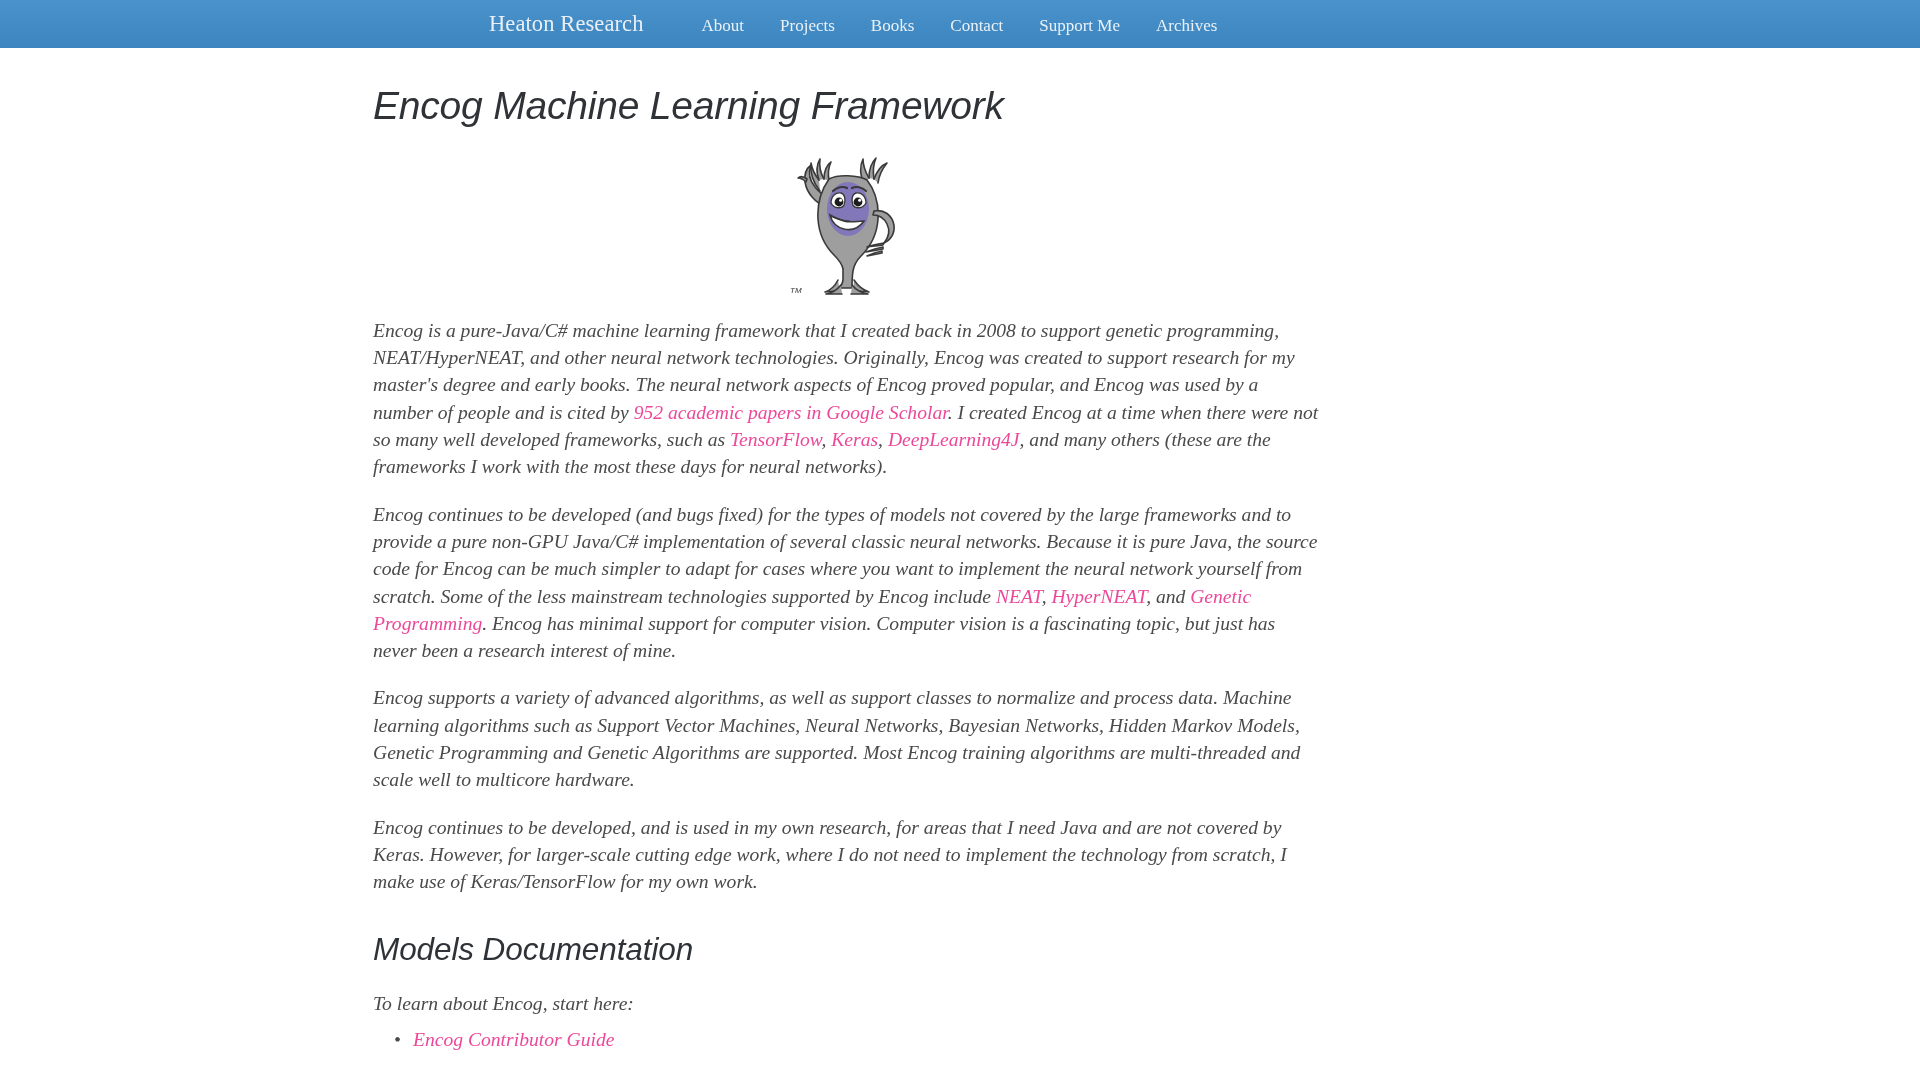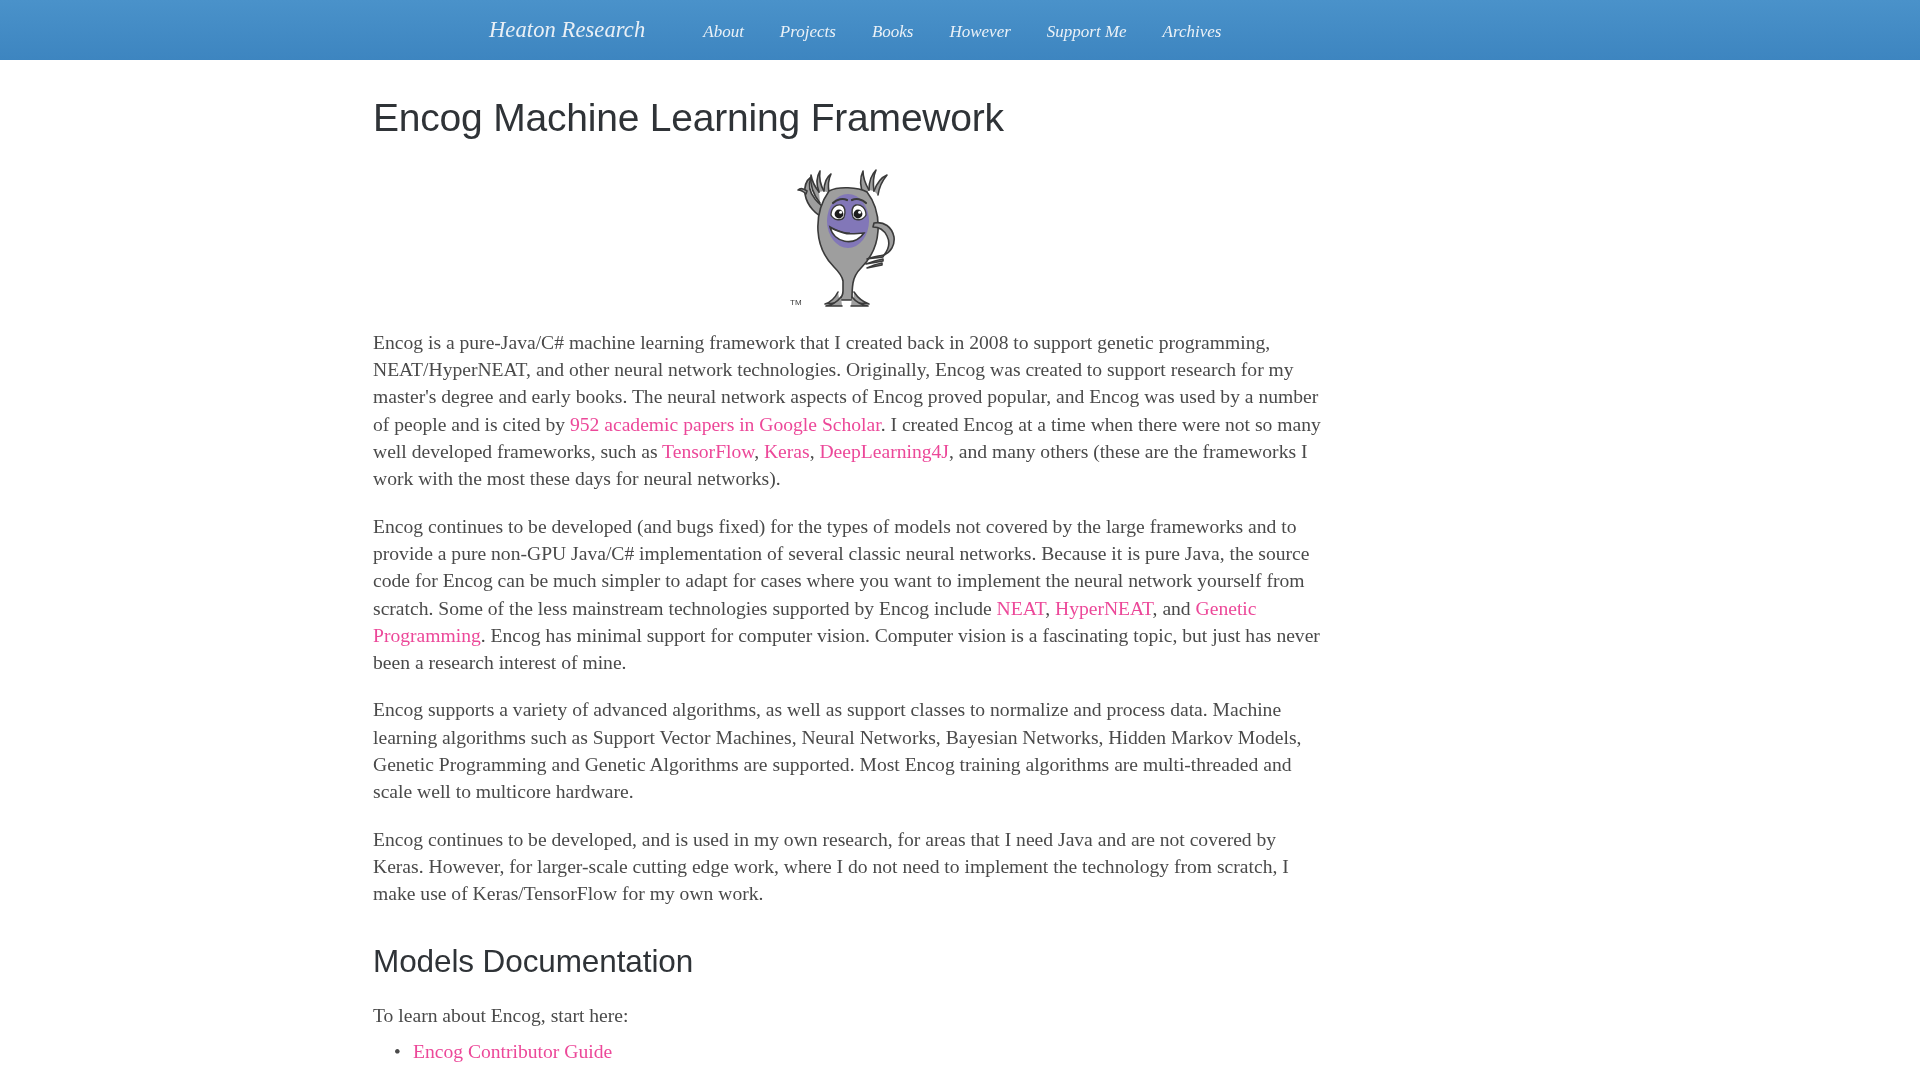--- a/index.html
+++ b/index.html
@@ -8,29 +8,28 @@
     width: 1920px;
     height: 1080px;
     overflow: hidden;
     background: #ffffff;
     font-family: "Liberation Serif", serif;
     -webkit-font-smoothing: antialiased;
   }
 
   
   .navbar {
-    height: 60px;
+    height: 48px;
     width: 100%;
     background: #4089c4;
     background-image: linear-gradient(to bottom, #4a92ca 0%, #3d85c0 100%);
     display: flex;
     align-items: center;
     position: relative;
     z-index: 5;
-    font-style: italic;
   }
   .nav-inner {
     width: 100%;
     padding-left: 489px;
     display: flex;
     align-items: baseline;
   }
   .brand {
     font-family: "Liberation Serif", serif;
     font-size: 22.5px;
@@ -58,20 +57,21 @@
     text-decoration: none;
     padding: 0 18px;
     line-height: 1;
     white-space: nowrap;
   }
 
   
   .page {
     width: 1712px;
     padding-top: 36px;
+    font-style: italic;
   }
   .container {
     width: 950px;
     margin: 0 auto;
     padding: 0;
     position: relative;
     left: -8px;
   }
 
   h1.page-title {
@@ -146,21 +146,21 @@
 </head>
 <body>
 
 <nav class="navbar">
   <div class="nav-inner">
     <a class="brand" href="#">Heaton Research</a>
     <ul class="nav-links">
       <li><a class="nav-link" href="#">About</a></li>
       <li><a class="nav-link" href="#">Projects</a></li>
       <li><a class="nav-link" href="#">Books</a></li>
-      <li><a class="nav-link" href="#">However</a></li>
+      <li><a class="nav-link" href="#">Contact</a></li>
       <li><a class="nav-link" href="#">Support Me</a></li>
       <li><a class="nav-link" href="#">Archives</a></li>
     </ul>
   </div>
 </nav>
 
 <div class="page">
   <div class="container">
 
     <h1 class="page-title">Encog Machine Learning Framework</h1>

